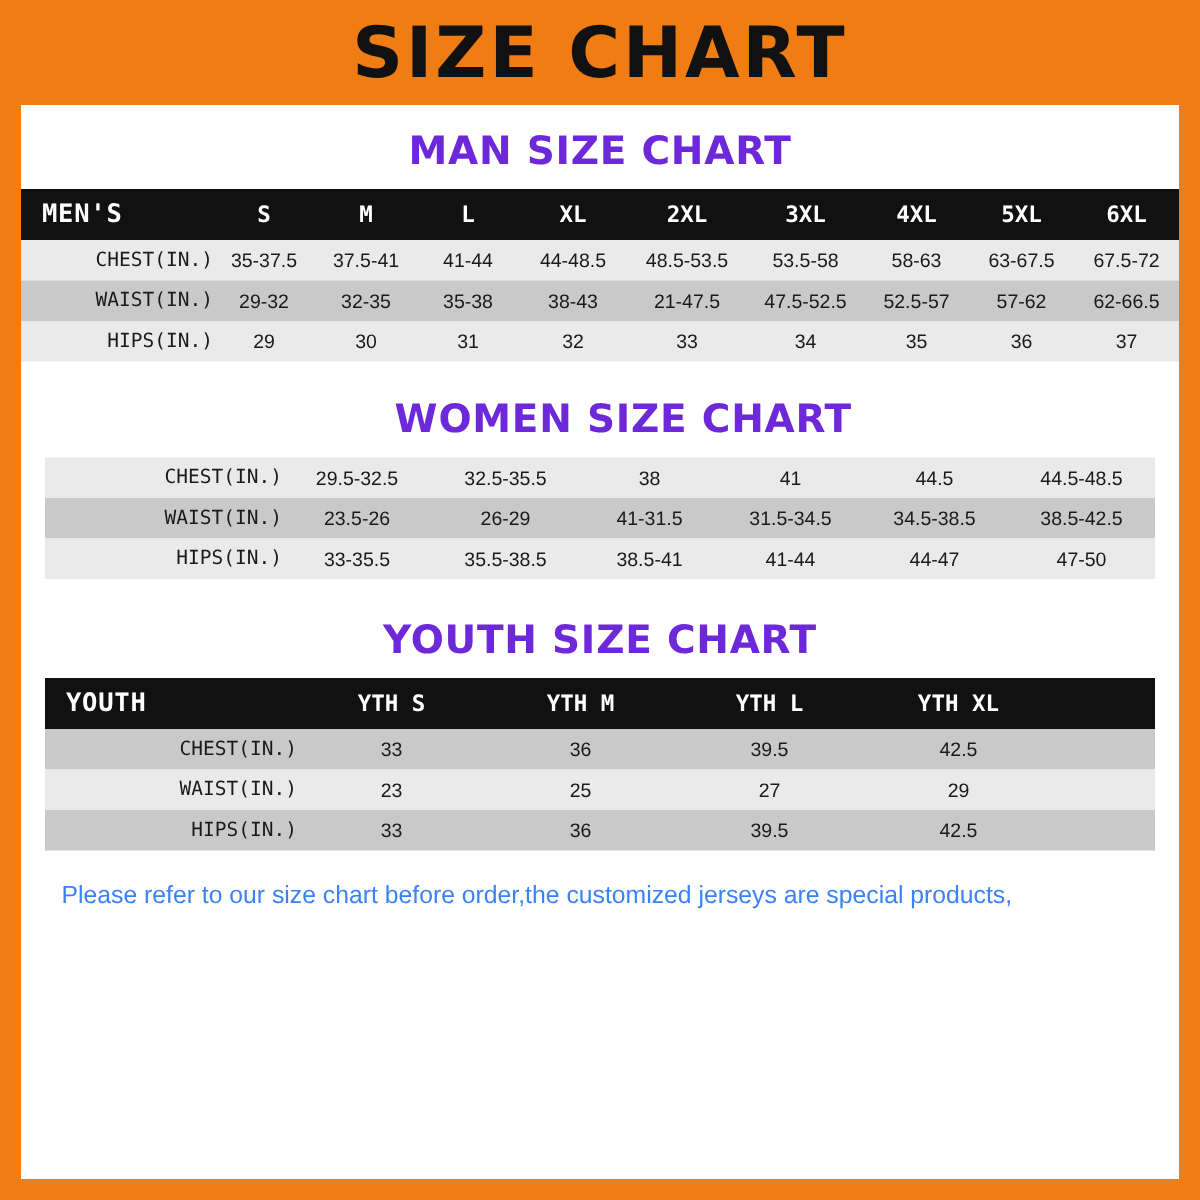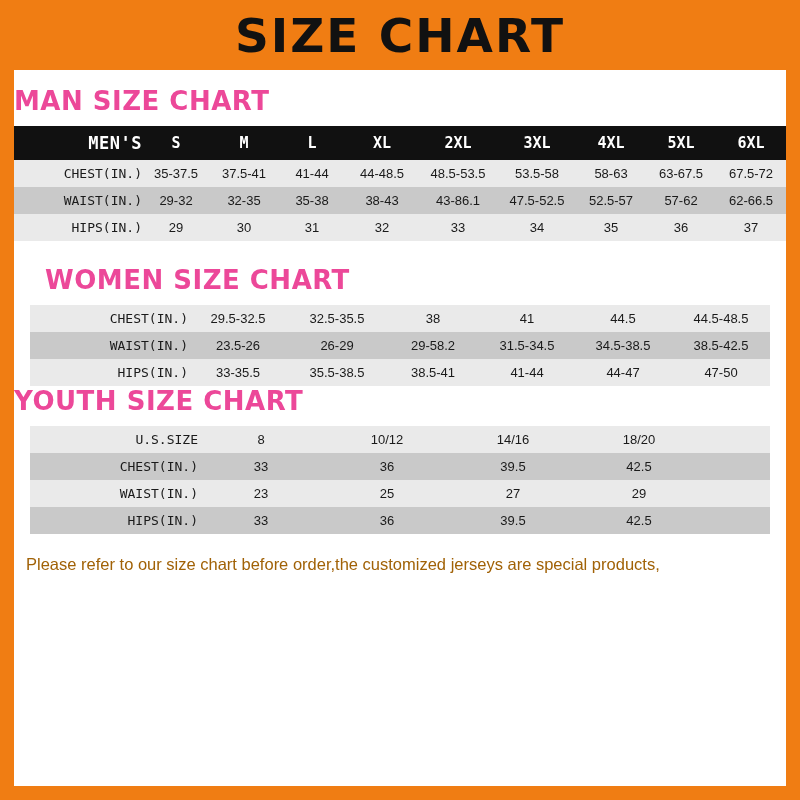--- a/index.html
+++ b/index.html
@@ -31,30 +31,30 @@
   }
   .banner-title {
     font-family: "DejaVu Sans", sans-serif;
     font-weight: bold;
     font-size: 47px;
     letter-spacing: 2px;
     color: #111111;
     line-height: 1;
   }
   .section-title {
-    text-align: left;
+    text-align: center;
     font-family: "DejaVu Sans", sans-serif;
     font-weight: bold;
     font-size: 26px;
-    color: #ec4899;
+    color: #6d28d9;
     letter-spacing: 0.5px;
   }
   .t-man { margin-top: 16px; }
   .t-women { margin-top: 24px; padding-left: 31px; }
-  .t-youth { }
+  .t-youth { margin-top: 26px; }
 
   table {
     border-collapse: collapse;
     width: 740px;
     margin: 10px auto 0 auto;
     table-layout: fixed;
   }
   td, th {
     text-align: center;
     vertical-align: middle;
@@ -67,43 +67,43 @@
     background: #111111;
   }
   tr.head-row td, tr.head-row th {
     color: #ffffff;
     font-weight: bold;
     font-family: "DejaVu Sans Mono", monospace;
     font-size: 15px;
     height: 34px;
   }
   tr.head-row td.label-cell, tr.head-row th.label-cell {
-    text-align: right;
+    text-align: left;
     padding-left: 14px;
     font-size: 17px;
     letter-spacing: 0.5px;
   }
   tr.row-light { background: #eaeaea; }
   tr.row-dark  { background: #c9c9c9; }
   tr.row-light td, tr.row-dark td {
     height: 27px;
     font-size: 13px;
   }
   td.label-cell {
     font-family: "DejaVu Sans Mono", monospace;
     font-size: 13.5px;
     text-align: right;
     letter-spacing: 0px;
   }
   .women-table tr.head-row td.label-cell { font-size: 17px; }
   .youth-table tr.head-row td.label-cell { font-size: 17px; }
 
   .footer-note {
-    margin: 18px 26px 0 12px;
-    color: #a16207;
+    margin: 18px 26px 0 27px;
+    color: #3b82f6;
     font-size: 16.5px;
     line-height: 1.5;
     text-align: left;
     font-family: "Liberation Sans", sans-serif;
   }
   .bottom-bar {
     position: absolute;
     left: 0;
     right: 0;
     bottom: 0;
@@ -158,21 +158,21 @@
         <td>58-63</td>
         <td>63-67.5</td>
         <td>67.5-72</td>
       </tr>
       <tr class="row-dark">
         <td class="label-cell">WAIST(IN.)</td>
         <td>29-32</td>
         <td>32-35</td>
         <td>35-38</td>
         <td>38-43</td>
-        <td>43-86.1</td>
+        <td>21-47.5</td>
         <td>47.5-52.5</td>
         <td>52.5-57</td>
         <td>57-62</td>
         <td>62-66.5</td>
       </tr>
       <tr class="row-light">
         <td class="label-cell">HIPS(IN.)</td>
         <td>29</td>
         <td>30</td>
         <td>31</td>
@@ -204,21 +204,21 @@
         <td>32.5-35.5</td>
         <td>38</td>
         <td>41</td>
         <td>44.5</td>
         <td>44.5-48.5</td>
       </tr>
       <tr class="row-dark">
         <td class="label-cell">WAIST(IN.)</td>
         <td>23.5-26</td>
         <td>26-29</td>
-        <td>29-58.2</td>
+        <td>41-31.5</td>
         <td>31.5-34.5</td>
         <td>34.5-38.5</td>
         <td>38.5-42.5</td>
       </tr>
       <tr class="row-light">
         <td class="label-cell">HIPS(IN.)</td>
         <td>33-35.5</td>
         <td>35.5-38.5</td>
         <td>38.5-41</td>
         <td>41-44</td>
@@ -232,26 +232,26 @@
   <table class="youth-table">
     <colgroup>
       <col style="width:168px">
         <col style="width:126px">
         <col style="width:126px">
       <col style="width:126px">
         <col style="width:126px">
         <col style="width:68px">
     </colgroup>
     <tbody>
-      <tr class="row-light">
-        <td class="label-cell">U.S.SIZE</td>
-        <td>8</td>
-        <td>10/12</td>
-        <td>14/16</td>
-        <td>18/20</td>
+      <tr class="head-row">
+        <td class="label-cell">YOUTH</td>
+        <td>YTH S</td>
+        <td>YTH M</td>
+        <td>YTH L</td>
+        <td>YTH XL</td>
         <td></td>
       </tr>
       <tr class="row-dark">
         <td class="label-cell">CHEST(IN.)</td>
         <td>33</td>
         <td>36</td>
         <td>39.5</td>
         <td>42.5</td>
         <td></td>
       </tr>

